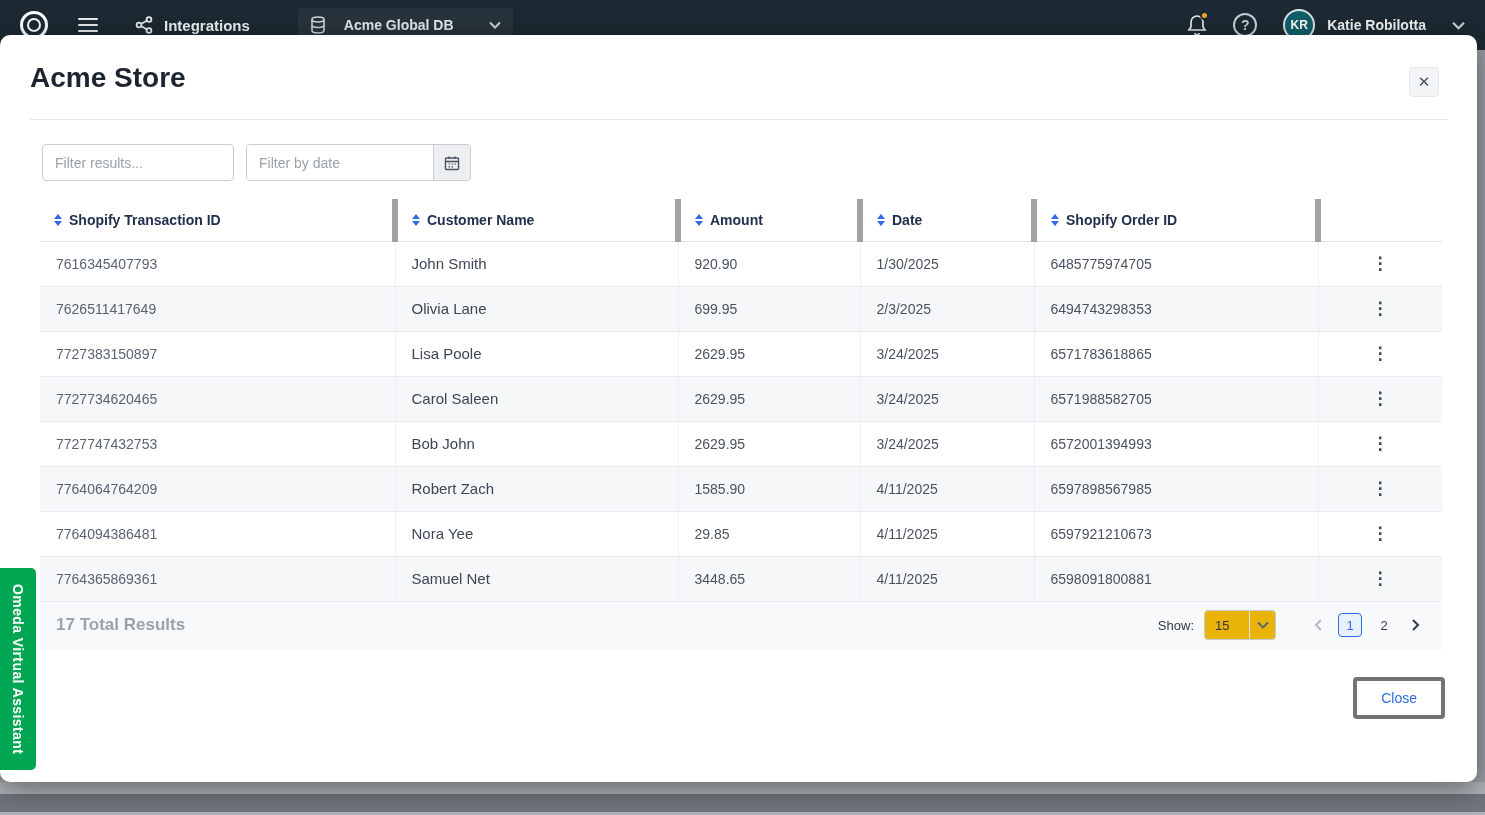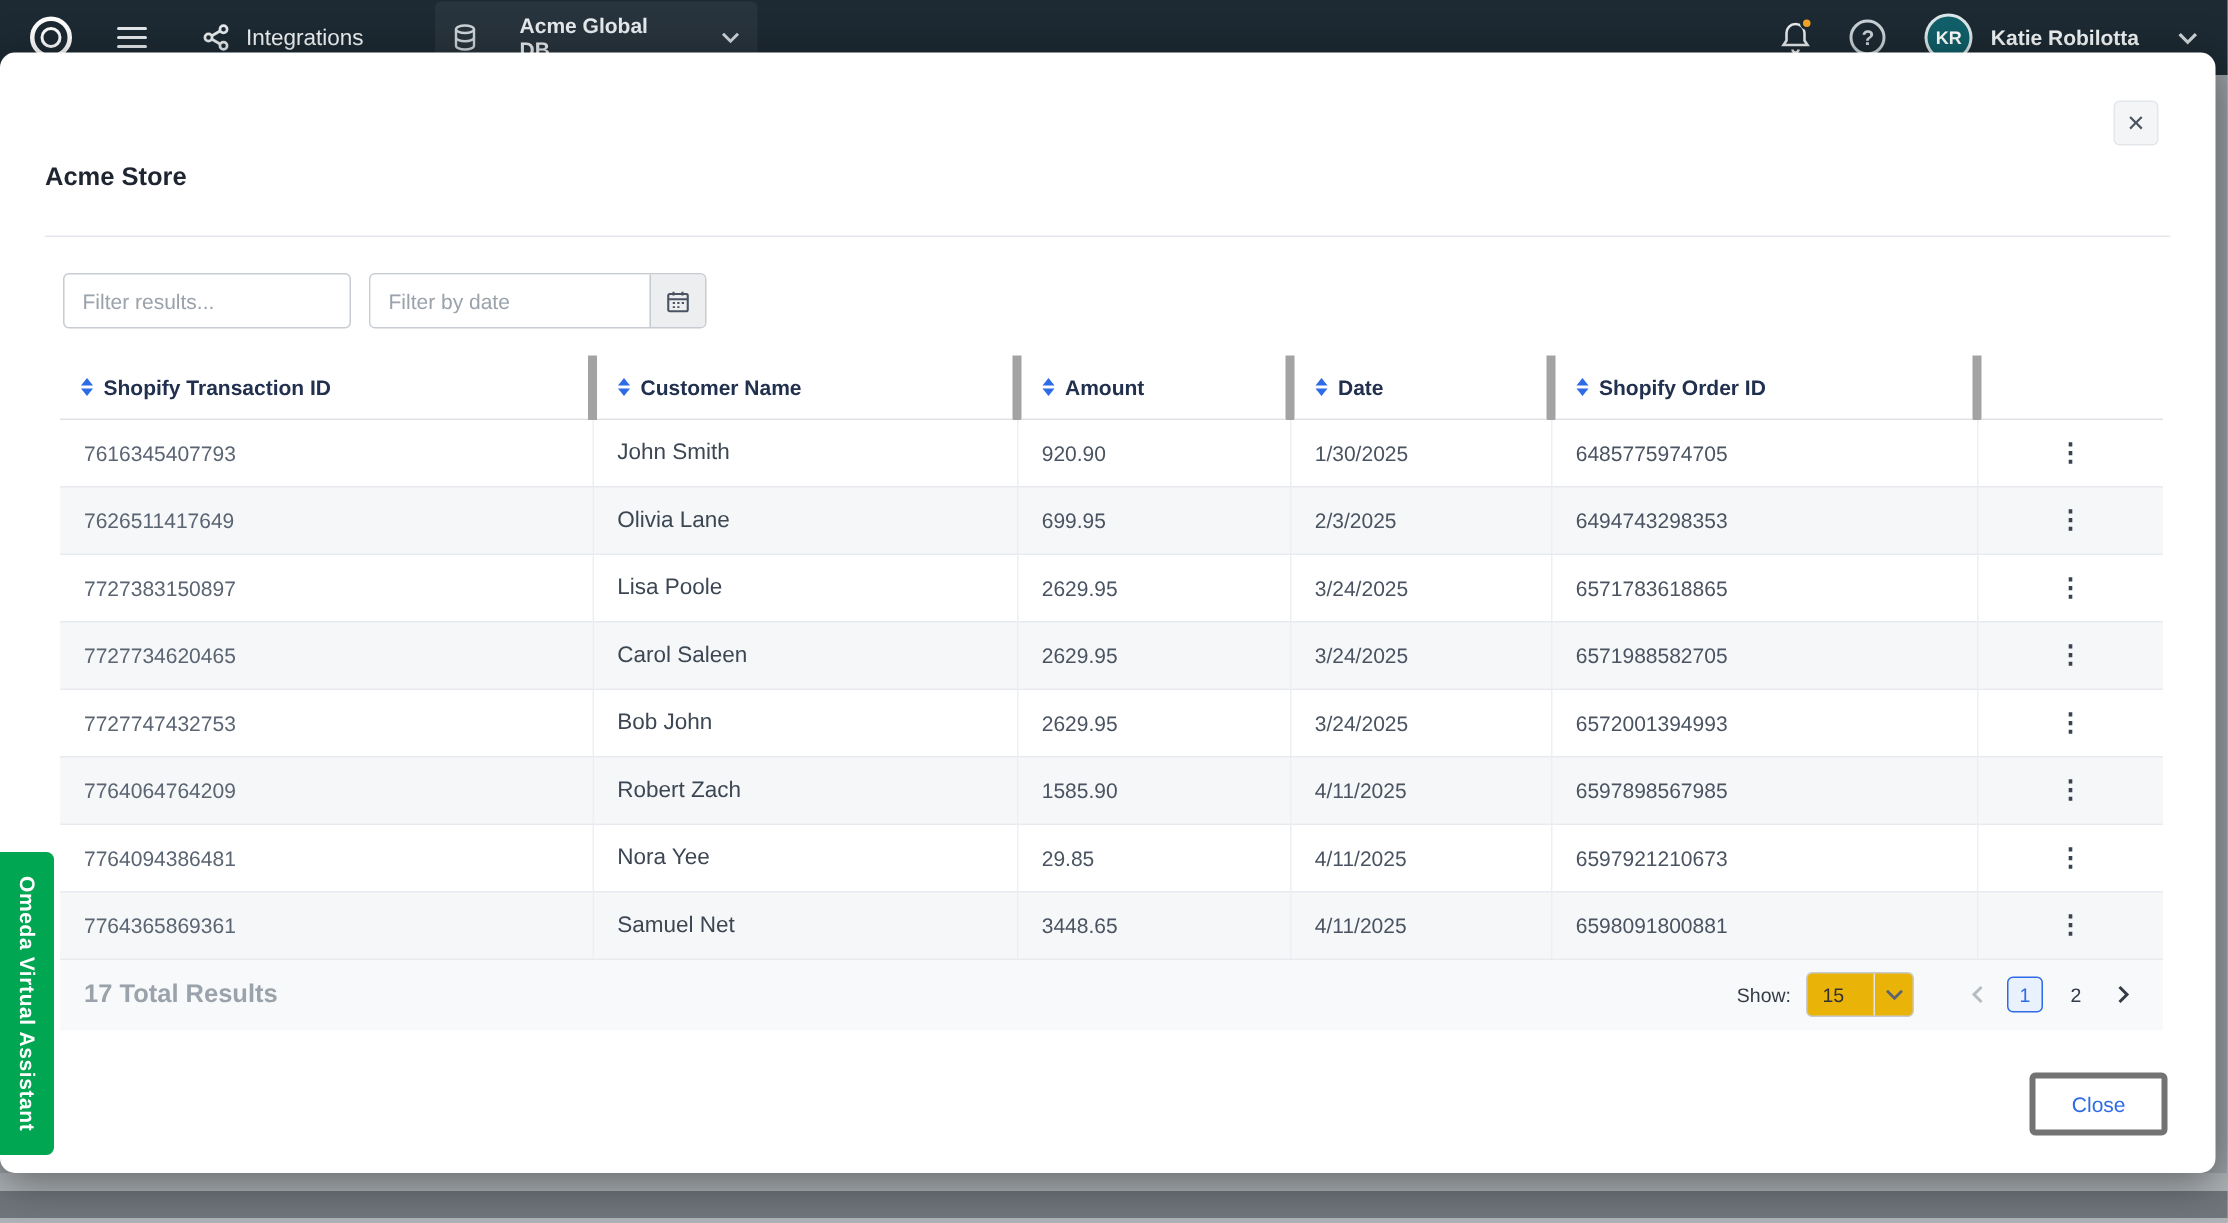--- a/index.html
+++ b/index.html
@@ -19,24 +19,24 @@
     width: 28px; height: 28px; border: 3px solid #fff; border-radius: 50%;
     position: relative; cursor: pointer;
   }
   .logo-ring::after {
     content: ""; position: absolute; inset: 4px; border: 2px solid #fff; border-radius: 50%;
   }
   .hamburger { margin-left: 30px; display: flex; flex-direction: column; gap: 4px; cursor: pointer; }
   .hamburger span { width: 20px; height: 2px; background: #e8ecee; border-radius: 1px; }
   .nav-item {
     margin-left: 36px; display: flex; align-items: center; gap: 10px;
-    font-size: 15px; font-weight: 400; color: #f2f5f6; cursor: pointer;
+    font-size: 15px; font-weight: 700; color: #f2f5f6; cursor: pointer;
   }
   .db-selector {
-    margin-left: 48px; width: 215px; display: flex; align-items: center; gap: 28px;
+    margin-left: 48px; width: 215px; display: flex; align-items: center; gap: 18px;
     font-size: 14px; font-weight: 600; color: #e8ecee; cursor: pointer;
     background: rgba(255,255,255,0.05); border-radius: 4px; padding: 8px 12px;
   }
   .db-selector .chev { margin-left: auto; }
   .header-right { margin-left: auto; display: flex; align-items: center; gap: 26px; }
   .bell-wrap { position: relative; cursor: pointer; }
   .bell-dot {
     position: absolute; top: -3px; right: -2px; width: 9px; height: 9px;
     background: #f5a623; border-radius: 50%; border: 2px solid #1d2a33;
   }
@@ -56,21 +56,21 @@
   .backdrop-bottom { position: absolute; left: 0; right: 0; bottom: 0; height: 33px; background: #aeb3b7; z-index: 0; }
   .backdrop-scrollbar { position: absolute; left: 0; right: 0; bottom: 3px; height: 18px; background: #70767c; }
 
   
   .modal {
     position: absolute; top: 35px; left: 0; width: 1477px; height: 747px;
     background: #fff; border-radius: 10px; z-index: 10;
     box-shadow: 0 6px 30px rgba(0,0,0,0.45);
   }
   .modal-header { display: flex; align-items: flex-start; justify-content: space-between; padding: 26px 30px 22px 30px; }
-  .modal-title { font-size: 17px; font-weight: 600; color: #1e2430; line-height: 34px; margin-top: 40px; }
+  .modal-title { font-size: 28px; font-weight: 600; color: #1e2430; line-height: 34px; }
   .close-x {
     width: 30px; height: 30px; border: 1px solid #e3e6ea; background: #f4f5f7; border-radius: 4px;
     font-size: 15px; color: #4a5361; cursor: pointer; margin-top: 6px; margin-right: 8px;
     display: flex; align-items: center; justify-content: center;
   }
   .divider { border-bottom: 1px solid #e4e7eb; margin: 0 30px; }
 
   .filters { display: flex; gap: 12px; padding: 24px 30px 10px 42px; }
   .filter-input {
     width: 192px; height: 37px; border: 1px solid #c6ccd2; border-radius: 4px;

